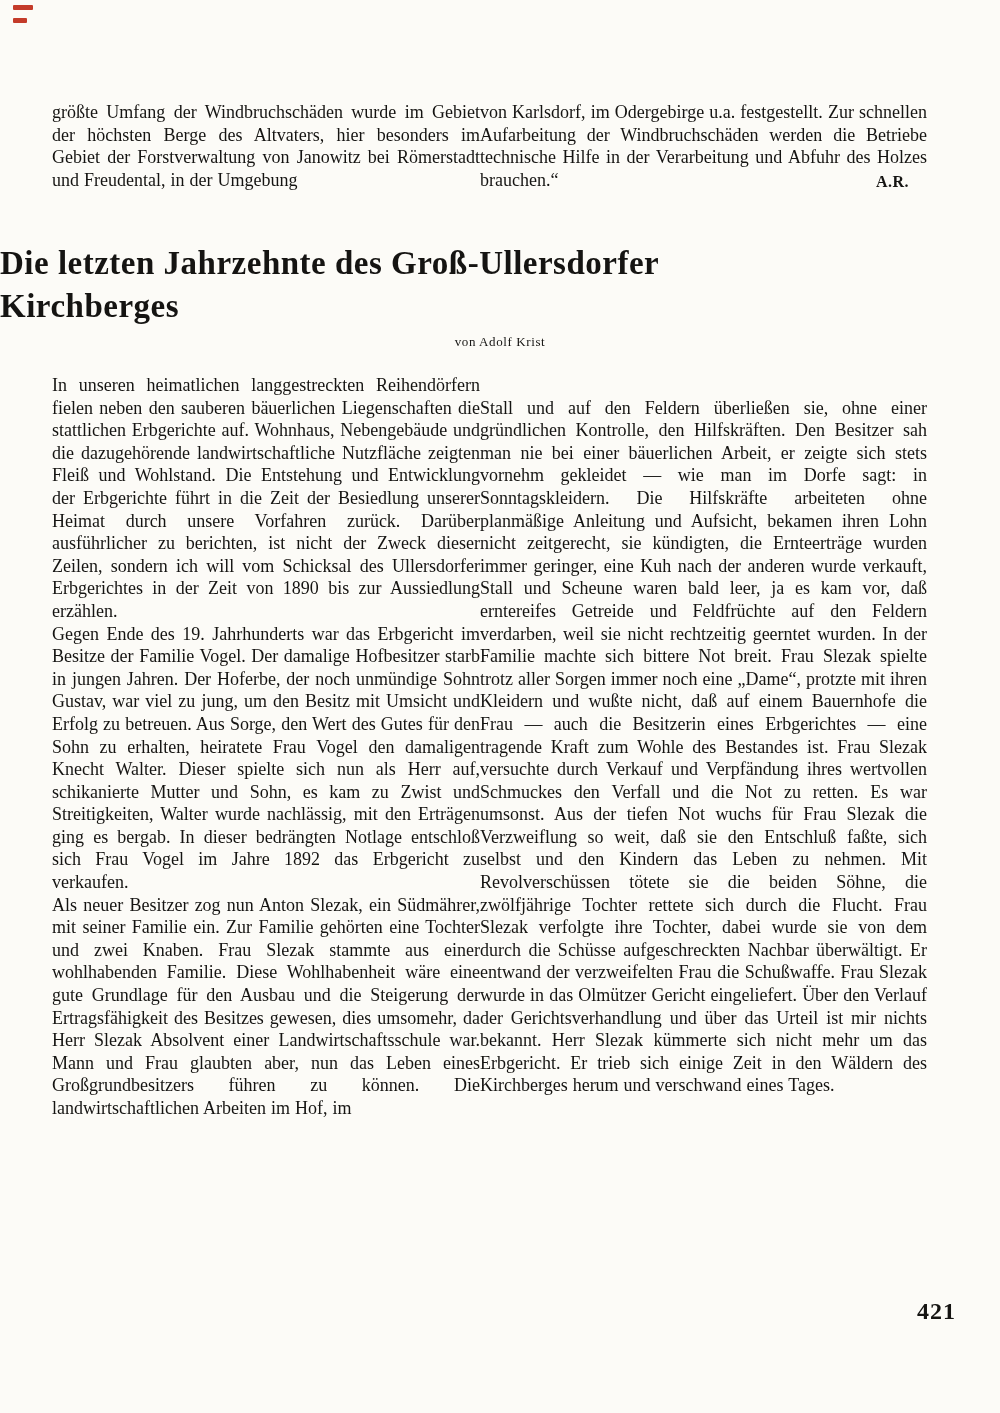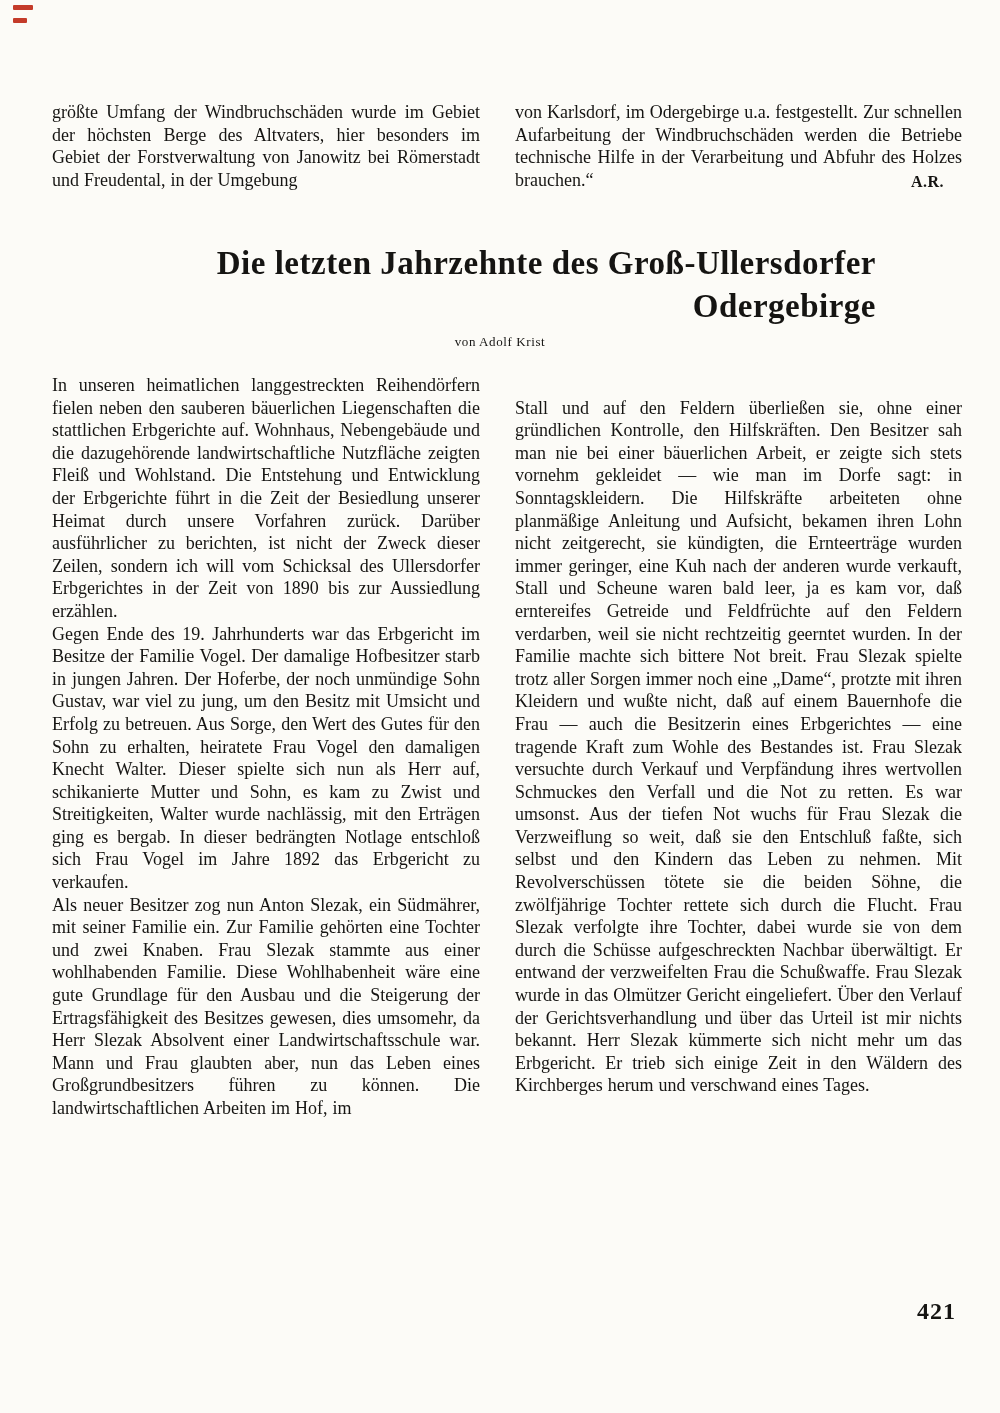--- a/index.html
+++ b/index.html
@@ -34,21 +34,20 @@
     border-radius: 1px;
   }
   .crop-mark .bar.b1 { top: 2px; }
   .crop-mark .bar.b2 { top: 15px; width: 14px; }
 
   .two-col {
     position: absolute;
     left: 52px;
     width: 910px;
     display: flex;
-    gap: 35px;
   }
   .top-section { top: 101px; }
   .main-section { top: 374px; align-items: center; }
 
   .col-left  { width: 428px; }
   .col-right { width: 447px; }
 
   .body-text p {
     margin: 0;
     font-size: 18px;
@@ -65,21 +64,21 @@
     bottom: 0;
     font-weight: bold;
     letter-spacing: 0.5px;
   }
 
   .article-title {
     position: absolute;
     top: 242px;
     left: 0;
     width: 876px;
-    text-align: right;
+    text-align: left;
     font-weight: bold;
     font-size: 33px;
     line-height: 43px;
     letter-spacing: 0.5px;
     margin: 0;
   }
   .byline {
     position: absolute;
     top: 334px;
     left: 0;
@@ -112,21 +111,21 @@
       <p>größte Umfang der Windbruchschäden wurde im Gebiet der höchsten Berge des Altvaters, hier besonders im Gebiet der Forstverwaltung von Janowitz bei Römerstadt und Freudental, in der Umgebung</p>
     </div>
     <div class="col-right sig-holder">
       <p>von Karlsdorf, im Odergebirge u.a. festgestellt. Zur schnellen Aufarbeitung der Windbruchschäden werden die Betriebe technische Hilfe in der Verarbeitung und Abfuhr des Holzes brauchen.“</p>
       <span class="signature">A.R.</span>
     </div>
   </div>
 
   <h1 class="article-title">
     <span style="display:block">Die letzten Jahrzehnte des Groß-Ullersdorfer</span>
-    <span style="display:block">Odergebirge</span>
+    <span style="display:block">Kirchberges</span>
   </h1>
 
   <div class="byline">von Adolf Krist</div>
 
   <div class="two-col main-section body-text">
     <div class="col-left">
       <p>In unseren heimatlichen langgestreckten Reihendörfern fielen neben den sauberen bäuerlichen Liegenschaften die stattlichen Erbgerichte auf. Wohnhaus, Nebengebäude und die dazugehörende landwirtschaftliche Nutzfläche zeigten Fleiß und Wohlstand. Die Entstehung und Entwicklung der Erbgerichte führt in die Zeit der Besiedlung unserer Heimat durch unsere Vorfahren zurück. Darüber ausführlicher zu berichten, ist nicht der Zweck dieser Zeilen, sondern ich will vom Schicksal des Ullersdorfer Erbgerichtes in der Zeit von 1890 bis zur Aussiedlung erzählen.</p>
       <p>Gegen Ende des 19. Jahrhunderts war das Erbgericht im Besitze der Familie Vogel. Der damalige Hofbesitzer starb in jungen Jahren. Der Hoferbe, der noch unmündige Sohn Gustav, war viel zu jung, um den Besitz mit Umsicht und Erfolg zu betreuen. Aus Sorge, den Wert des Gutes für den Sohn zu erhalten, heiratete Frau Vogel den damaligen Knecht Walter. Dieser spielte sich nun als Herr auf, schikanierte Mutter und Sohn, es kam zu Zwist und Streitigkeiten, Walter wurde nachlässig, mit den Erträgen ging es bergab. In dieser bedrängten Notlage entschloß sich Frau Vogel im Jahre 1892 das Erbgericht zu verkaufen.</p>
       <p>Als neuer Besitzer zog nun Anton Slezak, ein Südmährer, mit seiner Familie ein. Zur Familie gehörten eine Tochter und zwei Knaben. Frau Slezak stammte aus einer wohlhabenden Familie. Diese Wohlhabenheit wäre eine gute Grundlage für den Ausbau und die Steigerung der Ertragsfähigkeit des Besitzes gewesen, dies umsomehr, da Herr Slezak Absolvent einer Landwirtschaftsschule war. Mann und Frau glaubten aber, nun das Leben eines Großgrundbesitzers führen zu können. Die landwirtschaftlichen Arbeiten im Hof, im</p>
     </div>

